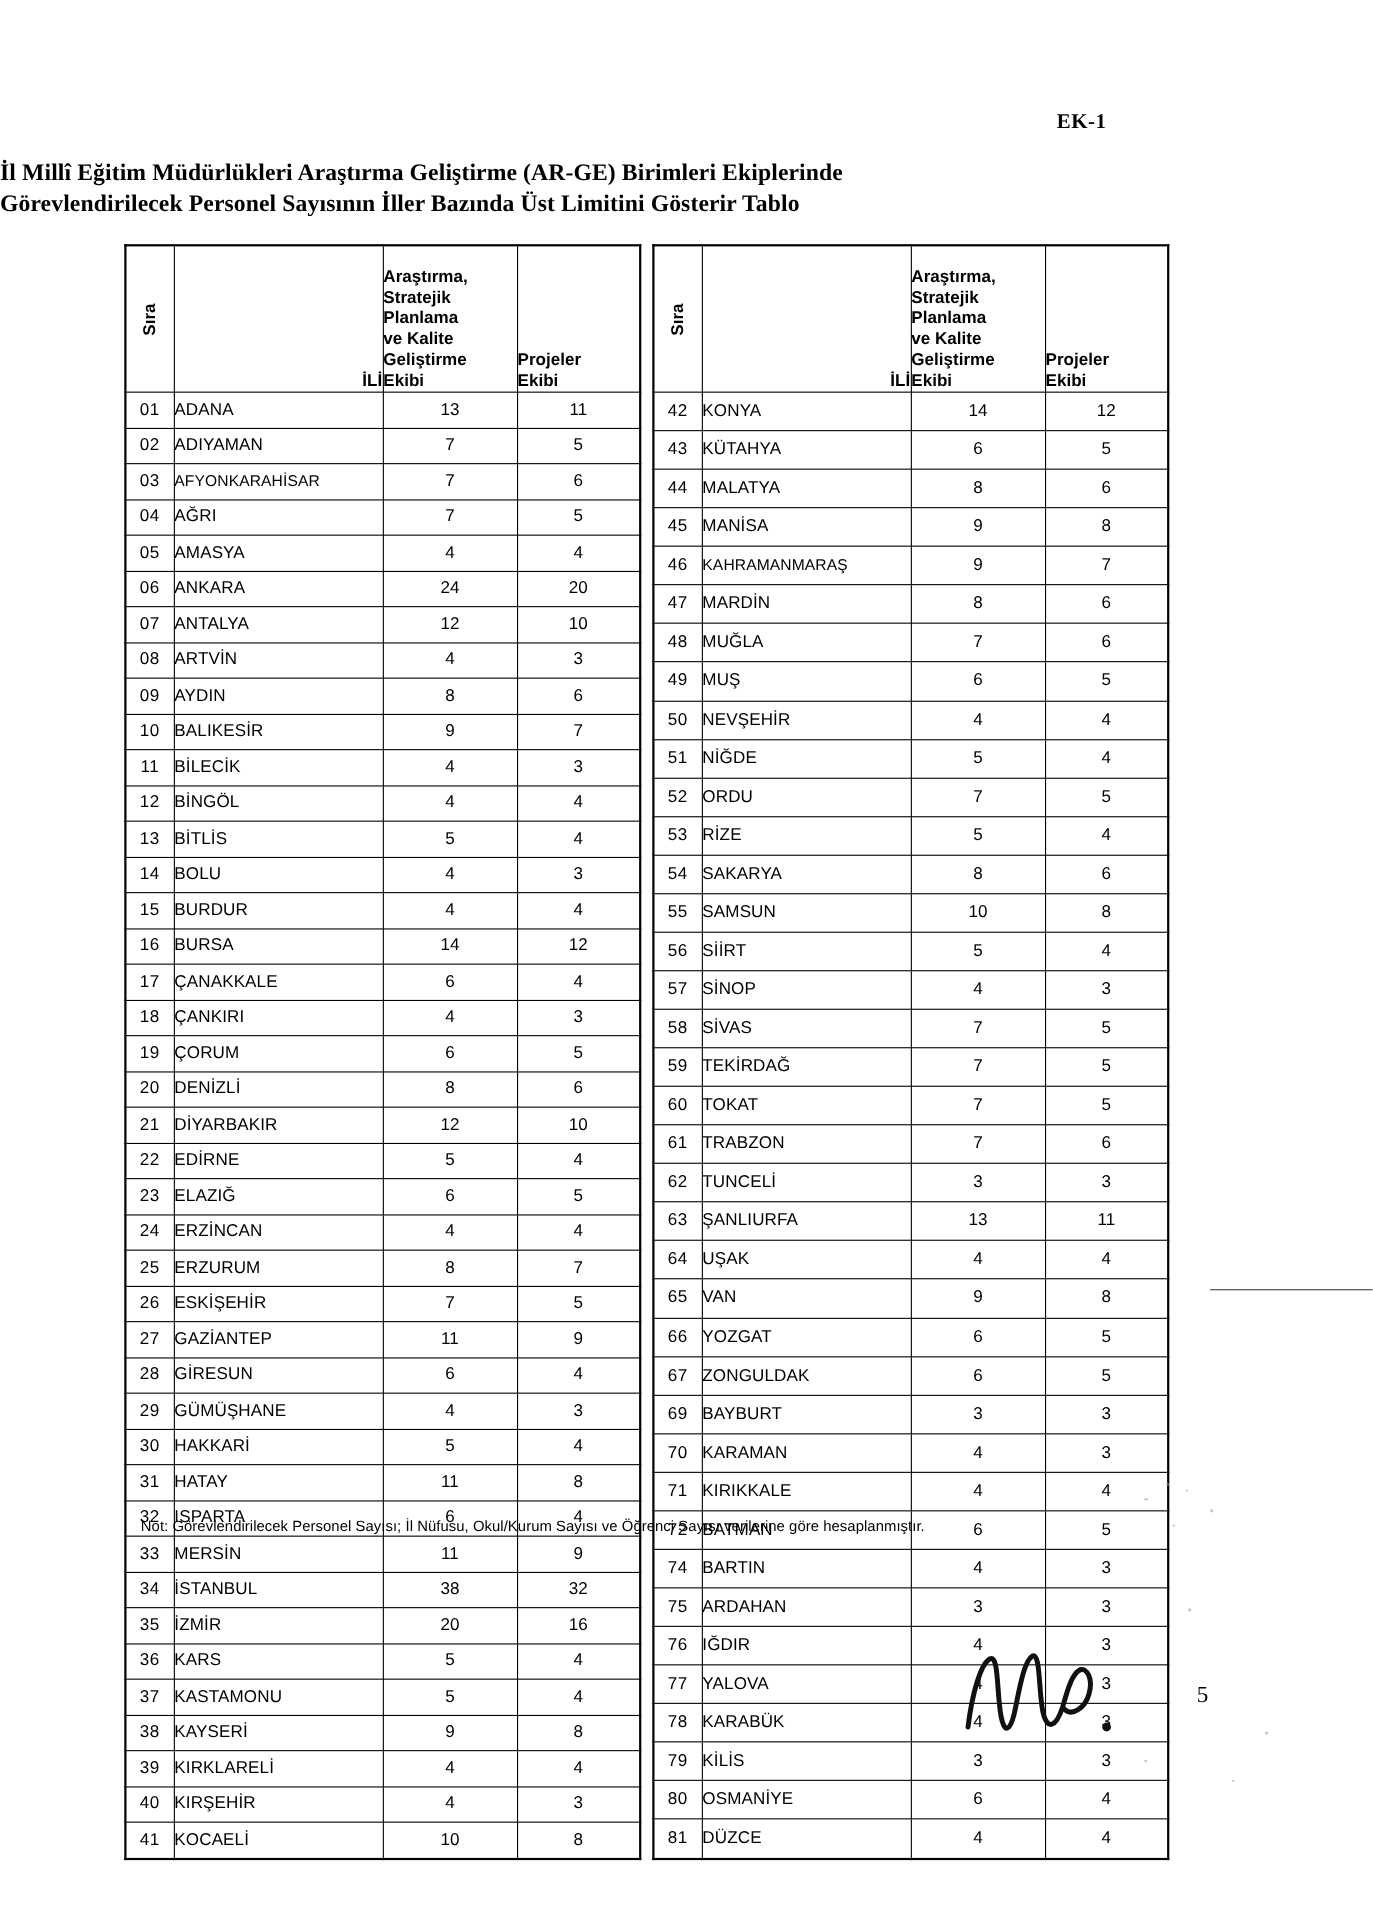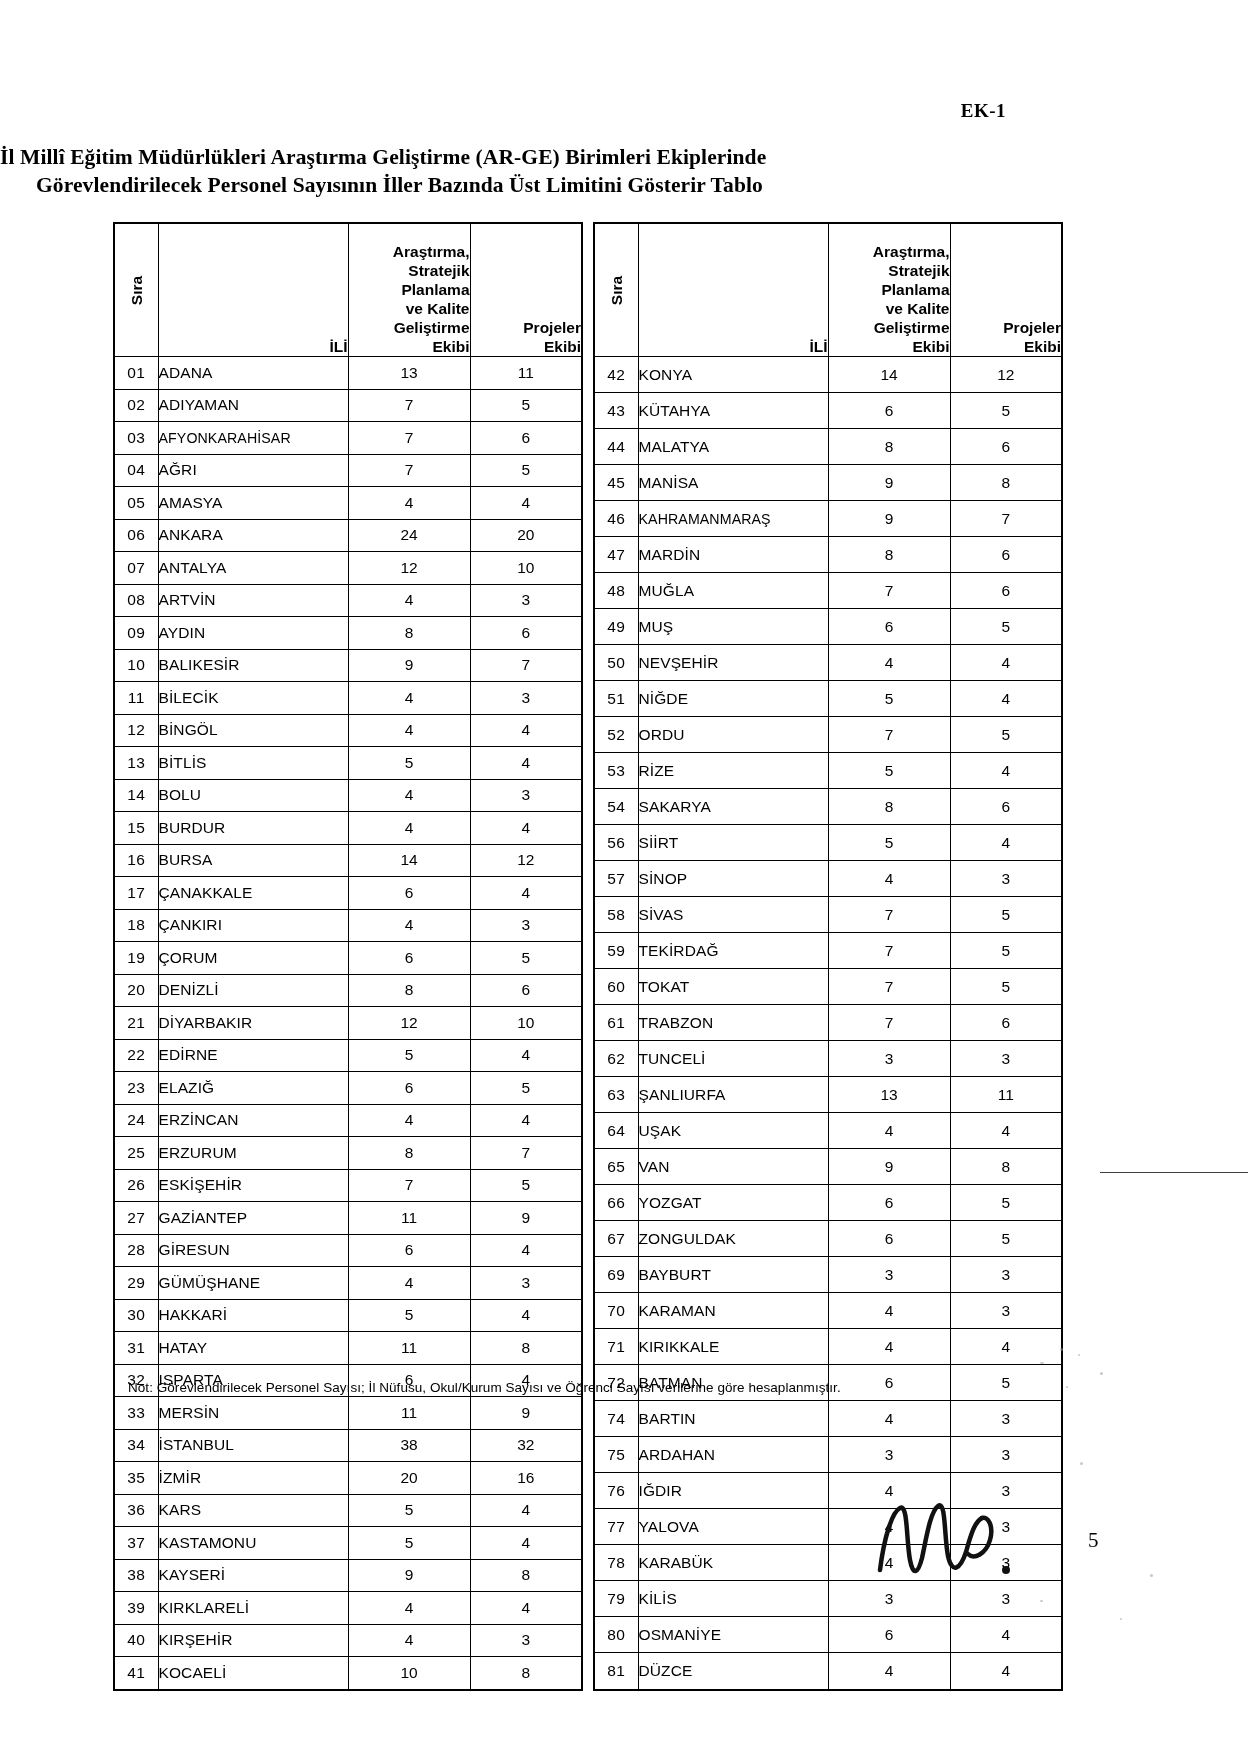--- a/index.html
+++ b/index.html
@@ -36,21 +36,20 @@
     width: 1248px;
     text-align: left;
     font-family: "Liberation Serif", serif;
     font-size: 21.5px;
     font-weight: bold;
     line-height: 28px;
     letter-spacing: 0.1px;
   }
   .doc-title .line2 {
     display: block;
-    margin-left: 36px;
   }
   .tables {
     position: absolute;
     top: 222px;
     left: 113px;
     width: 1022px;
     display: flex;
     gap: 10px;
   }
   table.grid {
@@ -64,21 +63,21 @@
     font-size: 15.5px;
     font-family: "Liberation Sans", sans-serif;
   }
   .col-sira { width: 44px; }
   .col-il   { width: 190px; }
   .col-a    { width: 122px; }
   .col-p    { width: 112px; }
 
   thead td {
     vertical-align: bottom;
-    text-align: right;
+    text-align: left;
     font-weight: bold;
     font-size: 15.5px;
     line-height: 19px;
     height: 132px;
     padding-bottom: 4px;
   }
   .hd-sira {
     position: relative;
     vertical-align: middle !important;
     text-align: center;
@@ -547,20 +546,26 @@
             <td class="c-num">5</td>
             <td class="c-num">4</td>
           </tr>
           <tr>
             <td class="c-sira">54</td>
             <td class="c-il">SAKARYA</td>
             <td class="c-num">8</td>
             <td class="c-num">6</td>
           </tr>
           <tr>
+            <td class="c-sira">55</td>
+            <td class="c-il">SAMSUN</td>
+            <td class="c-num">10</td>
+            <td class="c-num">8</td>
+          </tr>
+          <tr>
             <td class="c-sira">56</td>
             <td class="c-il">SİİRT</td>
             <td class="c-num">5</td>
             <td class="c-num">4</td>
           </tr>
           <tr>
             <td class="c-sira">57</td>
             <td class="c-il">SİNOP</td>
             <td class="c-num">4</td>
             <td class="c-num">3</td>

